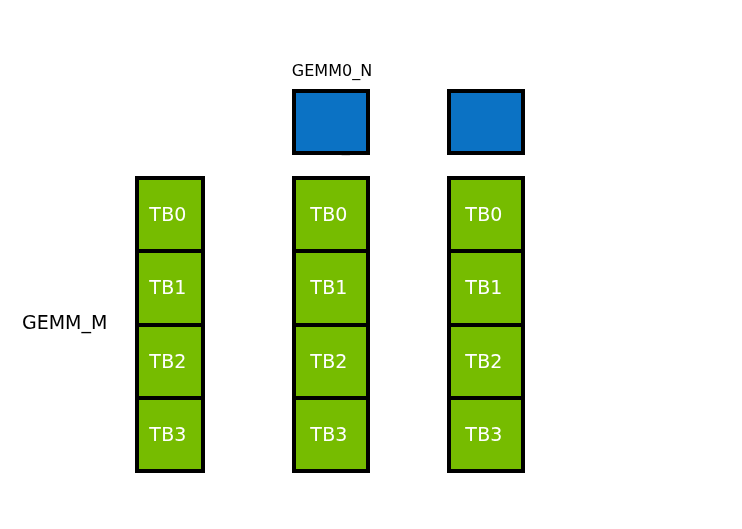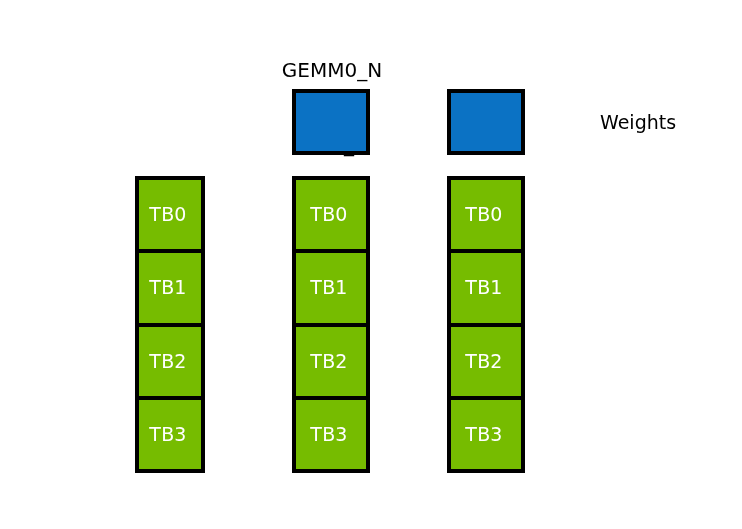--- a/index.html
+++ b/index.html
@@ -23,21 +23,21 @@
     position: absolute;
     color: #000000;
     font-size: 19px;
     line-height: 24px;
     white-space: pre;
     text-align: center;
   }
   .label.left-align { text-align: left; }
 
   .label-top {
-    font-size: 20px;
+    font-size: 16px;
     line-height: 25px;
   }
 
   
   .weight-block {
     position: absolute;
     background: #0b72c4;
     border: 4px solid #000000;
     box-sizing: border-box;
   }
@@ -77,23 +77,23 @@
   <div class="label label-top" style="left:258px; top:8px; width:148px;">
     <div>GEMM0_N</div>
     <div>= TB_N</div>
   </div>
 
 
   <div class="weight-block" style="left:292px; top:89px; width:78px; height:66px;"></div>
 
   <div class="weight-block" style="left:447px; top:89px; width:78px; height:66px;"></div>
 
-  <div class="label left-align" style="left:600px; top:110px; width:140px;">Weights</div>
 
 
+  <div class="label left-align" style="left:22px; top:310px; width:120px;">GEMM_M</div>
 
   <div class="activation-column" style="left:135px; top:176px; width:70px; height:297px;">
     <div class="activation-cell">
       <span class="cell-label">TB0</span>
     </div>
     <div class="activation-cell">
       <span class="cell-label">TB1</span>
     </div>
     <div class="activation-cell">
       <span class="cell-label">TB2</span>

